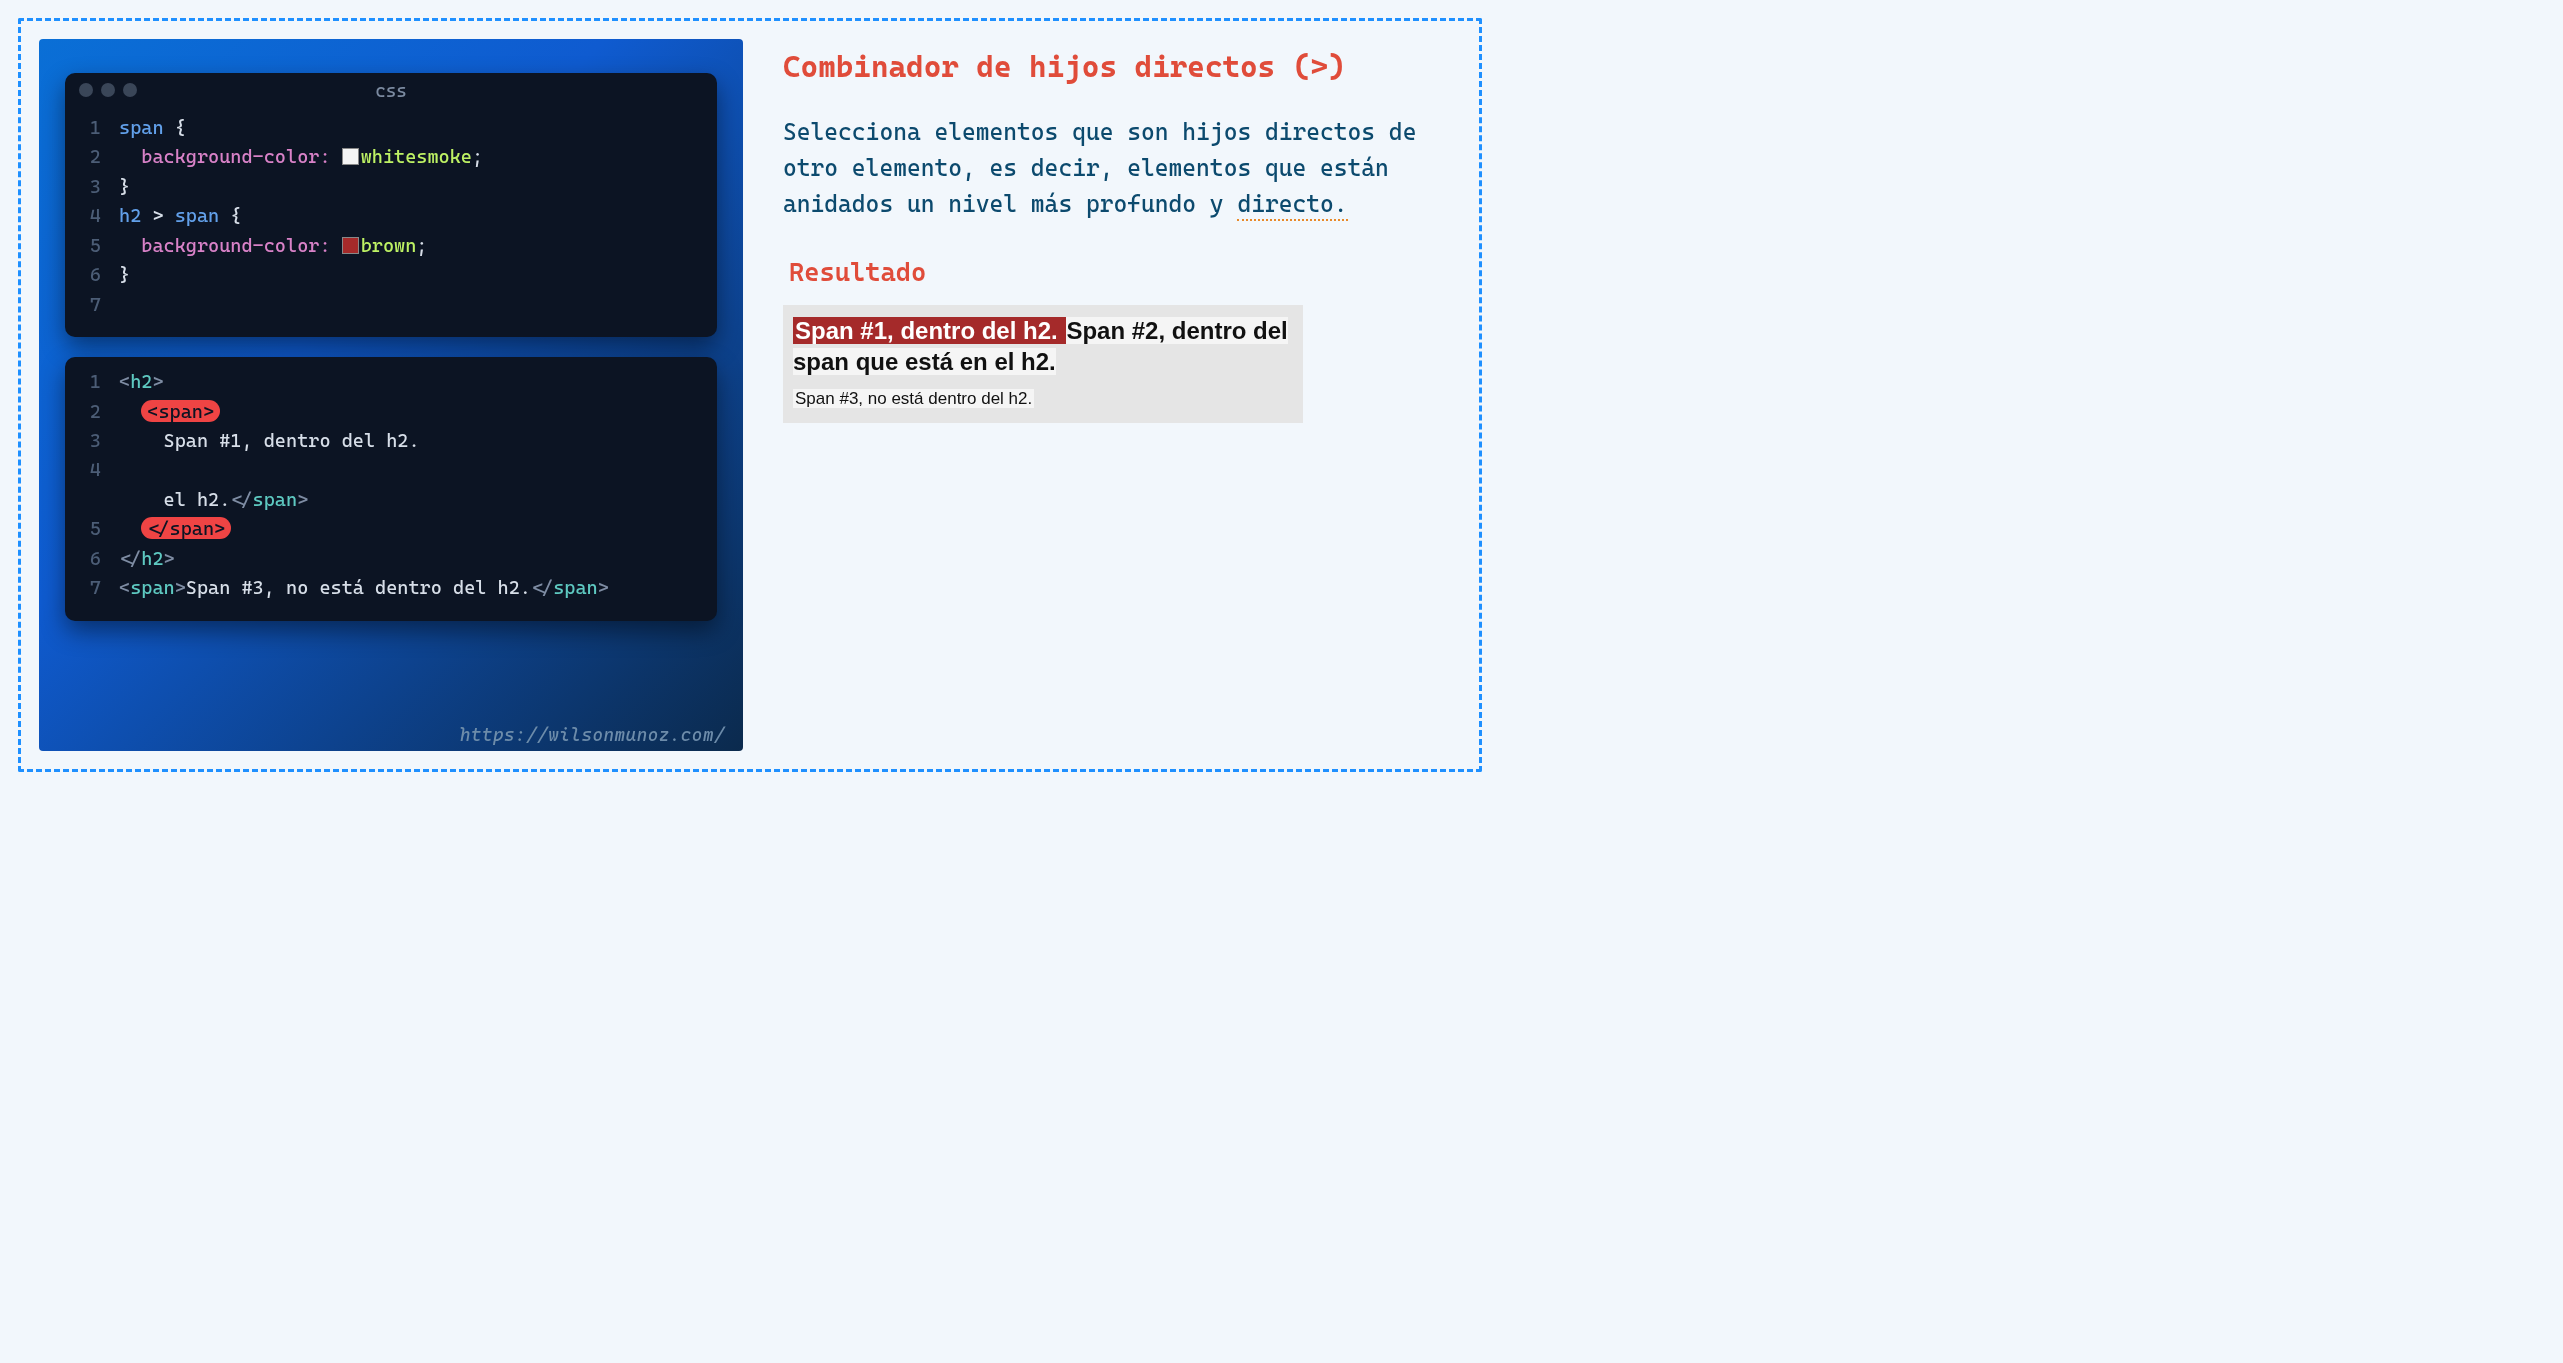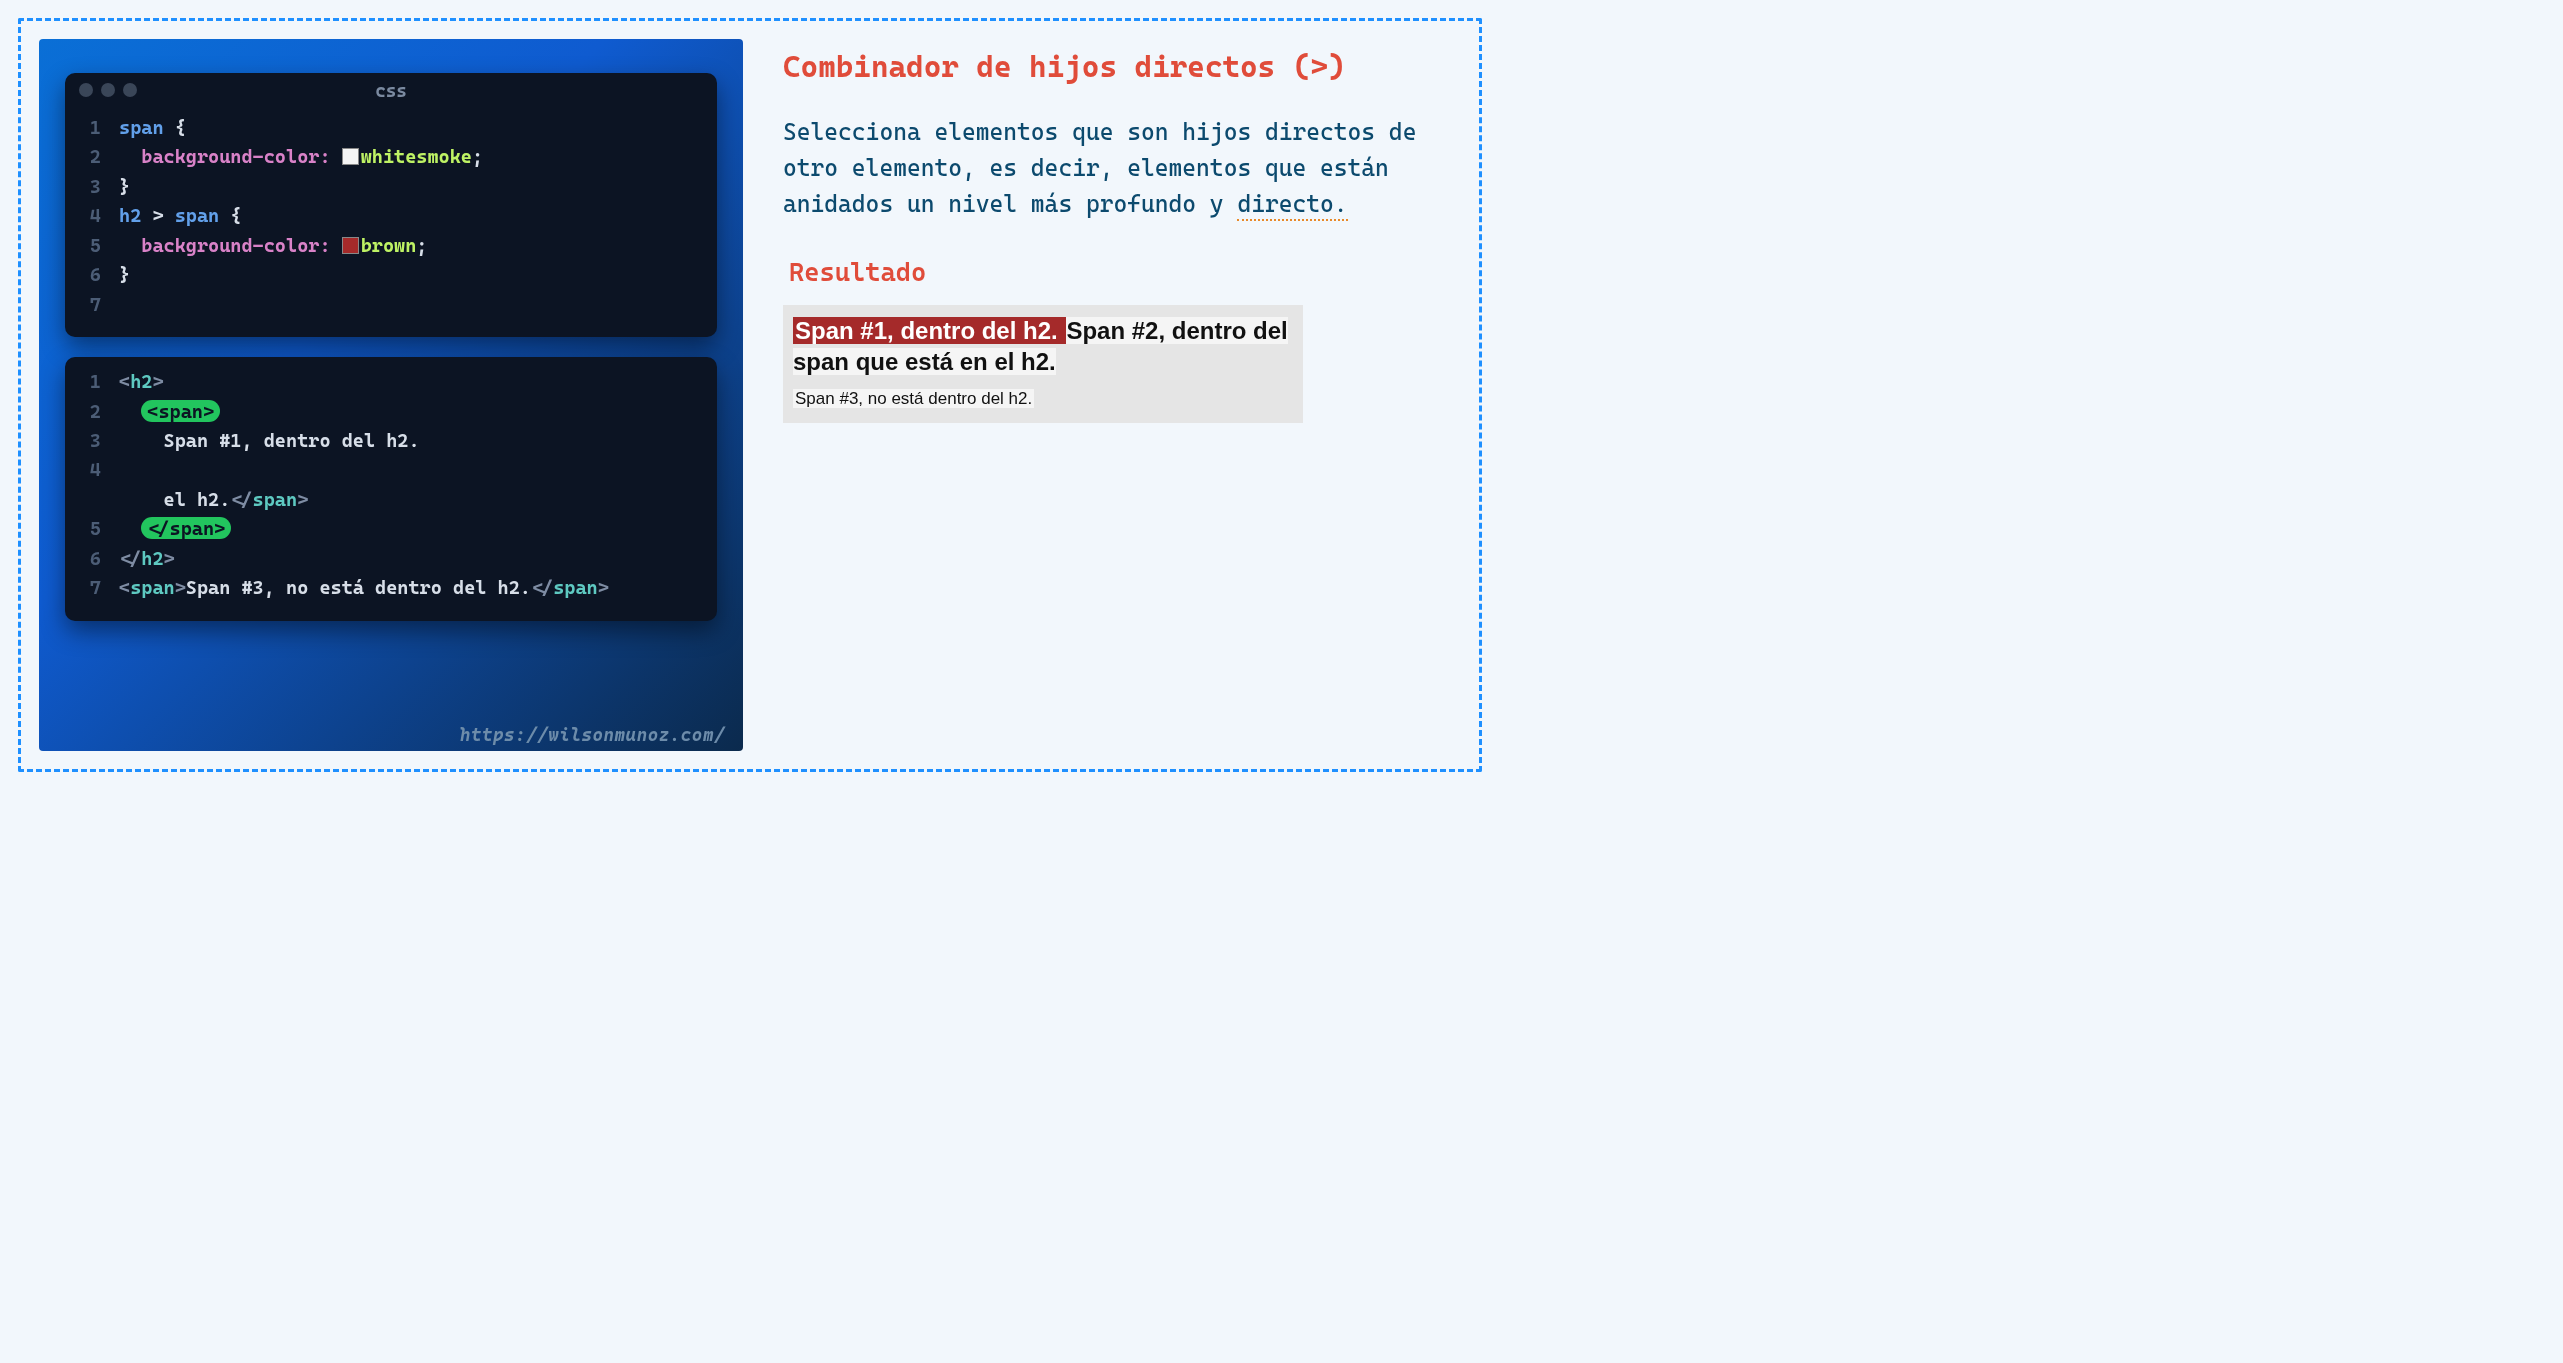--- a/index.html
+++ b/index.html
@@ -28,21 +28,20 @@
   .code-stack {
     background: linear-gradient(135deg, #0a6fd6 0%, #0f5bd0 40%, #0b2a4d 100%);
     border-radius: 4px;
     padding: 34px 26px 10px 26px;
     width: 704px;
     box-sizing: border-box;
     display: flex;
     flex-direction: column;
     gap: 20px;
     position: relative;
-    font-weight: bold;
   }
   .watermark {
     position: absolute;
     right: 18px;
     bottom: 6px;
     color: #6d8caa;
     font-size: 18px;
     font-style: italic;
     letter-spacing: .5px;
   }
@@ -92,21 +91,21 @@
   .tok-tag   { color: #5ec9c1; }          
   .tok-punc  { color: #7e8ca3; }
   .swatch {
     display: inline-block;
     width: 15px; height: 15px;
     border: 1px solid #888;
     vertical-align: -2px;
     margin-right: 2px;
   }
   .hl {
-    background: #22c55e;
+    background: #ef4444;
     border-radius: 12px;
     padding: 0 6px;
     color: #0c1423;
   }
   .hl .tok-tag, .hl .tok-punc { color: #0c1423; }
 
   
   .explain {
     flex: 1;
     padding-top: 2px;

